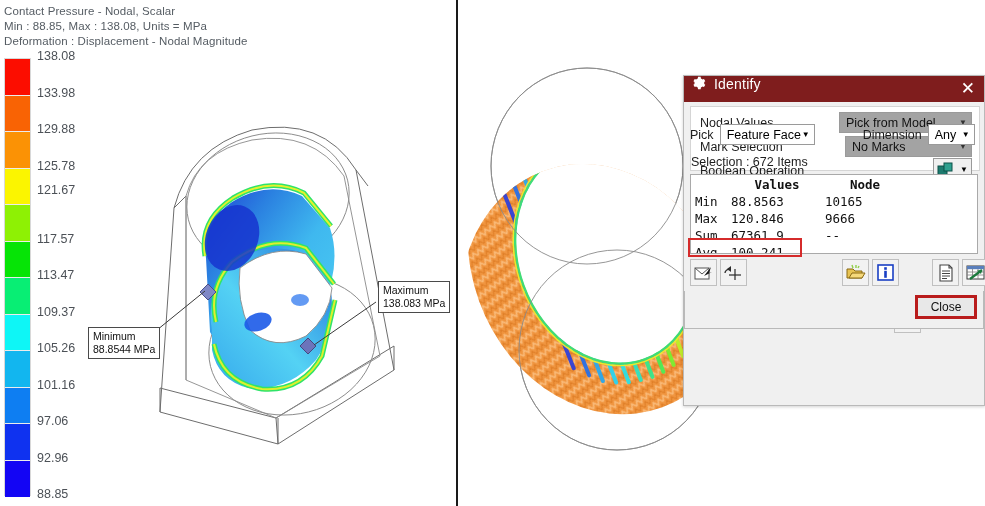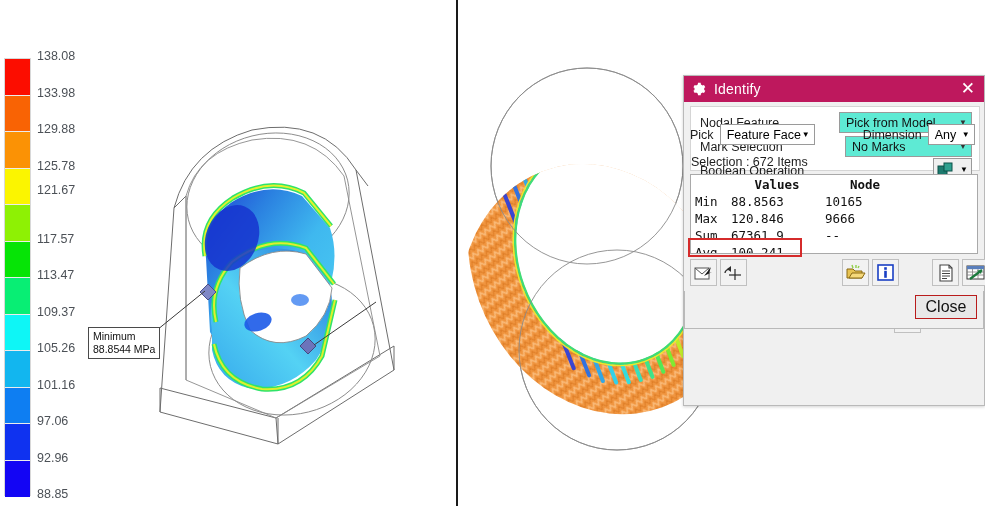--- a/index.html
+++ b/index.html
@@ -31,50 +31,55 @@
   .wire{fill:none;stroke:#6d6d6d;stroke-width:1;}
   .wire-thin{fill:none;stroke:#8a8a8a;stroke-width:.9;}
 
   
   .callout{position:absolute;background:#fff;border:1px solid #4a4a4a;
     font-size:10.5px;color:#111;line-height:12.5px;padding:2px 4px 3px 4px;white-space:nowrap;}
 
   
   #identify-dialog{position:absolute;left:683px;top:75px;width:300px;height:329px;
     background:#f0f0f0;border:1px solid #b9b9b9;box-shadow:0 1px 3px rgba(0,0,0,.18);}
-  #dialog-titlebar{position:relative;height:26px;background:#be185d;display:flex;align-items:center;}
+  #dialog-titlebar{position:relative;height:26px;background:#7f1d1d;display:flex;align-items:flex-start;}
   #dialog-gear{margin-left:8px;width:14px;height:14px;color:#fff;display:block;}
   #dialog-title{color:#ffffff;font-size:14px;margin-left:8px;letter-spacing:.2px;}
   #dialog-close{position:absolute;right:9px;top:3px;color:#fff;font-size:17px;line-height:19px;cursor:pointer;
     font-family:"DejaVu Sans",sans-serif;}
 
   #dialog-top-form{position:absolute;left:6px;top:30px;width:288px;height:63px;background:#fff;border:1px solid #d5d5d5;}
   .form-row{position:absolute;left:9px;height:22px;display:flex;align-items:center;}
   .form-label{font-size:12.5px;color:#1d1d1d;}
-  .combo{position:absolute;height:21px;background:#5eead4;border:1px solid #9a9a9a;box-sizing:border-box;
+  .combo{position:absolute;height:21px;background:#a3a3a3;border:1px solid #9a9a9a;box-sizing:border-box;
     display:flex;align-items:center;justify-content:space-between;padding:0 4px 0 6px;font-size:12.5px;color:#111;}
   .combo .caret{font-size:8px;color:#333;margin-left:6px;}
   .icon-combo{position:absolute;height:23px;width:39px;background:#f0f0f0;border:1px solid #9a9a9a;box-sizing:border-box;
     display:flex;align-items:center;justify-content:space-between;padding:0 3px 0 3px;}
   .col-key{width:34px;padding-left:4px !important;}
   .col-val{width:92px;}
   .col-node{width:80px;}
   .tool-btn{position:absolute;width:27px;height:27px;background:#f2f2f2;border:1px solid #c0c0c0;box-sizing:border-box;
     display:flex;align-items:center;justify-content:center;}
 
   
   #dialog-footer{position:absolute;left:684px;top:366px;width:298px;height:37px;background:#f0f0f0;}
 </style>
 </head>
 <body>
 
 <div id="root">
 
   <div id="left-viewport">
 
+    <div id="result-header">
+      <div>Contact Pressure - Nodal, Scalar</div>
+      <div>Min : 88.85, Max : 138.08, Units = MPa</div>
+      <div>Deformation : Displacement - Nodal Magnitude</div>
+    </div>
 
     <div id="legend">
       <div id="legend-bar">
           <div class="legend-band" style="background: rgb(252, 13, 0); height: 36.5px;"></div>
           <div class="legend-band" style="background: rgb(249, 99, 4); height: 36.5px;"></div>
           <div class="legend-band" style="background: rgb(251, 146, 5); height: 36.5px;"></div>
           <div class="legend-band" style="background: rgb(251, 245, 0); height: 36.5px;"></div>
           <div class="legend-band" style="background: rgb(142, 241, 4); height: 36.5px;"></div>
           <div class="legend-band" style="background: rgb(6, 228, 6); height: 36.5px;"></div>
           <div class="legend-band" style="background: rgb(8, 238, 116); height: 36.5px;"></div>
@@ -180,20 +185,24 @@
       <line x1="157" y1="330" x2="205" y2="291" stroke="#3a3a3a" stroke-width="1"></line>
       <line x1="88" y1="330" x2="157" y2="330" stroke="#3a3a3a" stroke-width="1"></line>
       <line x1="314" y1="345" x2="376" y2="302" stroke="#3a3a3a" stroke-width="1"></line>
     </svg>
 
     <div class="callout" id="callout-min" style="left:88px;top:327px;">
       <div>Minimum</div>
       <div>88.8544 MPa</div>
     </div>
 
+    <div class="callout" id="callout-max" style="left:378px;top:281px;">
+      <div>Maximum</div>
+      <div>138.083 MPa</div>
+    </div>
   </div>
 
   <div id="panel-divider"></div>
 
   <div id="right-viewport">
     <svg width="526" height="506" style="position:absolute;left:0;top:0;">
       <defs>
         <clipPath id="ringClip">
           <path d="M 40,200
                    A 130,150 -18 1 1 230,428
@@ -252,21 +261,21 @@
         <svg id="dialog-gear" viewBox="0 0 16 16">
           <path fill="#ffffff" d="M8 5.2a2.8 2.8 0 100 5.6 2.8 2.8 0 000-5.6zm0 4.2a1.4 1.4 0 110-2.8 1.4 1.4 0 010 2.8z"></path>
           <path fill="#ffffff" d="M14 8c0-.4 0-.8-.1-1.1l1.3-1-1.5-2.6-1.6.6a5.6 5.6 0 00-1.9-1.1L9.9.9H6.9l-.3 1.9c-.7.2-1.3.6-1.9 1.1l-1.6-.6L1.6 5.9l1.3 1c0 .3-.1.7-.1 1.1s0 .8.1 1.1l-1.3 1 1.5 2.6 1.6-.6c.6.5 1.2.9 1.9 1.1l.3 1.9h3l.3-1.9c.7-.2 1.3-.6 1.9-1.1l1.6.6 1.5-2.6-1.3-1c.1-.3.1-.7.1-1.1z"></path>
         </svg>
         <span id="dialog-title">Identify</span>
         <span id="dialog-close">✕</span>
       </div>
 
       <div id="dialog-top-form">
         <div class="form-row" style="top:5px;">
-          <span class="form-label">Nodal Feature</span>
+          <span class="form-label">Nodal Values</span>
         </div>
         <div class="combo" style="left:148px;top:5px;width:133px;">
           <span>Pick from Model</span>
           <span class="caret">▼</span>
         </div>
 
         <div class="form-row" style="top:29px;">
           <span class="form-label">Mark Selection</span>
         </div>
         <div class="combo" style="left:154px;top:29px;width:127px;">
@@ -403,18 +412,18 @@
               <line x1="12" y1="5" x2="12" y2="15"></line>
           </g>
           <path d="M4,15 L16,6" stroke="#1b7a3c" stroke-width="2.2"></path>
           <path d="M16,6 L11,6.5 L15,10 Z" fill="#1b7a3c"></path>
         </svg>
       </div>
     </div>
 
     <div id="dialog-footer" style="position:absolute;left:225px;top:291px;width:298px;height:37px;background:#f0f0f0;border-left:1px solid #b9b9b9;border-right:1px solid #b9b9b9;border-bottom:1px solid #b9b9b9;"></div>
 
-    <div style="position:absolute;left:456px;top:295px;width:62px;height:24px;background:#e8e8e8;border:1px solid #b91c1c;
-                display:flex;align-items:center;justify-content:center;font-size:16px;color:#111;box-sizing:border-box;">
+    <div style="position:absolute;left:456px;top:295px;width:62px;height:24px;background:#e8e8e8;border:3px solid #b91c1c;
+                display:flex;align-items:center;justify-content:center;font-size:12px;color:#111;box-sizing:border-box;">
       <span>Close</span>
     </div>
   </div>
 </div>
 
 </body></html>

